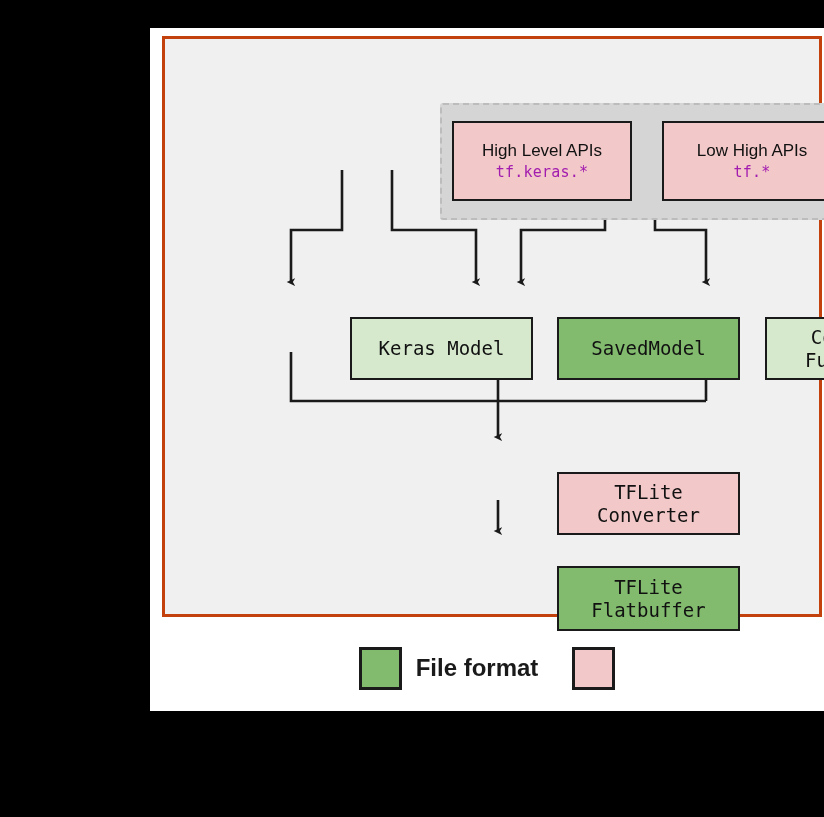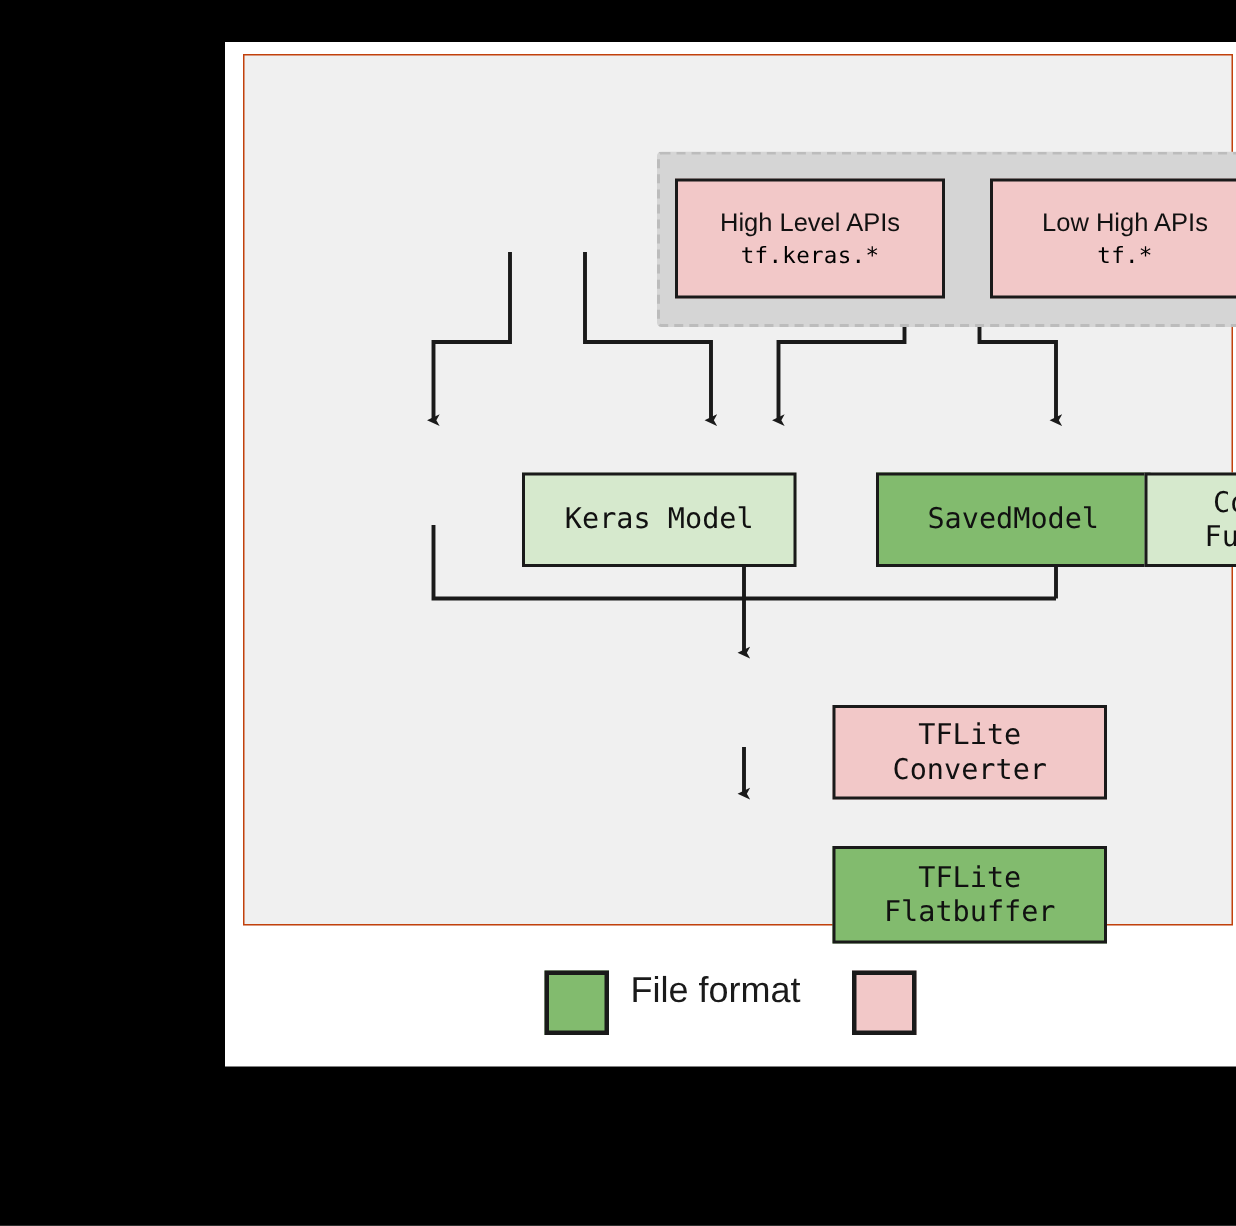--- a/index.html
+++ b/index.html
@@ -33,21 +33,21 @@
   }
 
   
   #diagram-panel {
     position: absolute;
     left: 12px;
     top: 8px;
     width: 660px;
     height: 581px;
     background: #f0f0f0;
-    border: 1px solid #c2410c;
+    border: 3px solid #c2410c;
     box-sizing: border-box;
   }
 
   
   #api-group {
     position: absolute;
     left: 275px;
     top: 64px;
     width: 416px;
     height: 117px;
@@ -69,21 +69,21 @@
     line-height: 1.18;
   }
 
   .node .title {
     display: block;
   }
   .node .sub {
     display: block;
     font-family: "DejaVu Sans Mono", "Liberation Mono", monospace;
     font-size: 15px;
-    color: #000000;
+    color: #a21caf;
     margin-top: 3px;
     letter-spacing: 0.2px;
   }
 
   .node.infra {
     background: #f2c8c8;
   }
   .node.datatype {
     background: #d6e9cd;
   }
@@ -122,22 +122,23 @@
     top: 597px;
     width: 674px;
     height: 86px;
     display: flex;
     align-items: center;
     justify-content: center;
     gap: 34px;
   }
   .legend-item {
     display: flex;
-    align-items: flex-start;
+    align-items: center;
     gap: 14px;
+    font-weight: bold;
   }
   .legend-swatch {
     width: 43px;
     height: 43px;
     border: 3px solid #1a1a1a;
     box-sizing: border-box;
   }
   .legend-swatch.fileformat { background: #82bb6e; }
   .legend-swatch.datatype  { background: #d6e9cd; }
   .legend-swatch.infra     { background: #f2c8c8; }
@@ -192,21 +193,21 @@
 
       <div class="node infra api-node" style="left:497px; top:82px; width:180px; height:80px;">
         <span class="title">Low High APIs</span>
         <span class="sub">tf.*</span>
       </div>
 
       <div class="node datatype mono" style="left:185px; top:278px; width:183px; height:63px;">
         <span class="title">Keras Model</span>
       </div>
 
-      <div class="node fileformat mono" style="left:392px; top:278px; width:183px; height:63px;margin-left:29px;">
+      <div class="node fileformat mono" style="left:392px; top:278px; width:183px; height:63px;">
         <span class="title">SavedModel</span>
       </div>
 
       <div class="node datatype mono" style="left:600px; top:278px; width:183px; height:63px;">
         <span class="title">Concrete
 Functions</span>
       </div>
 
       <div class="node infra mono" style="left:392px; top:433px; width:183px; height:63px;">
         <span class="title">TFLite

